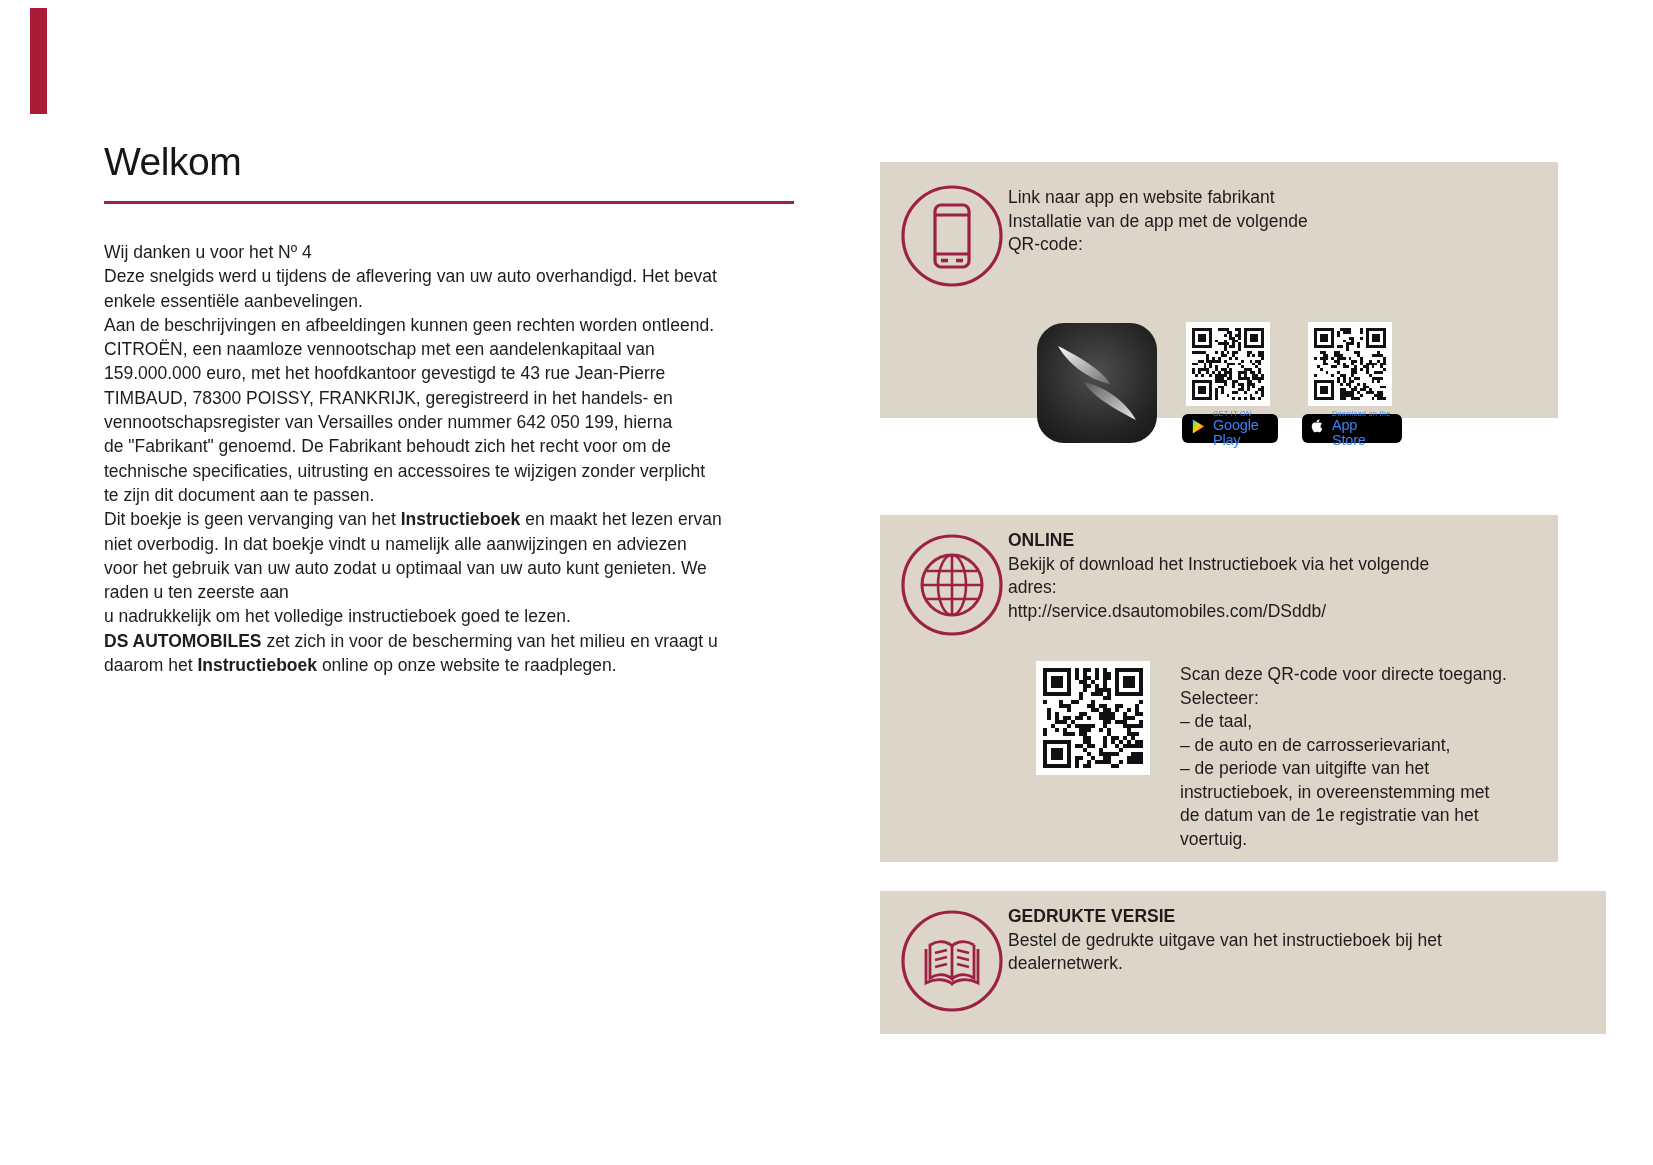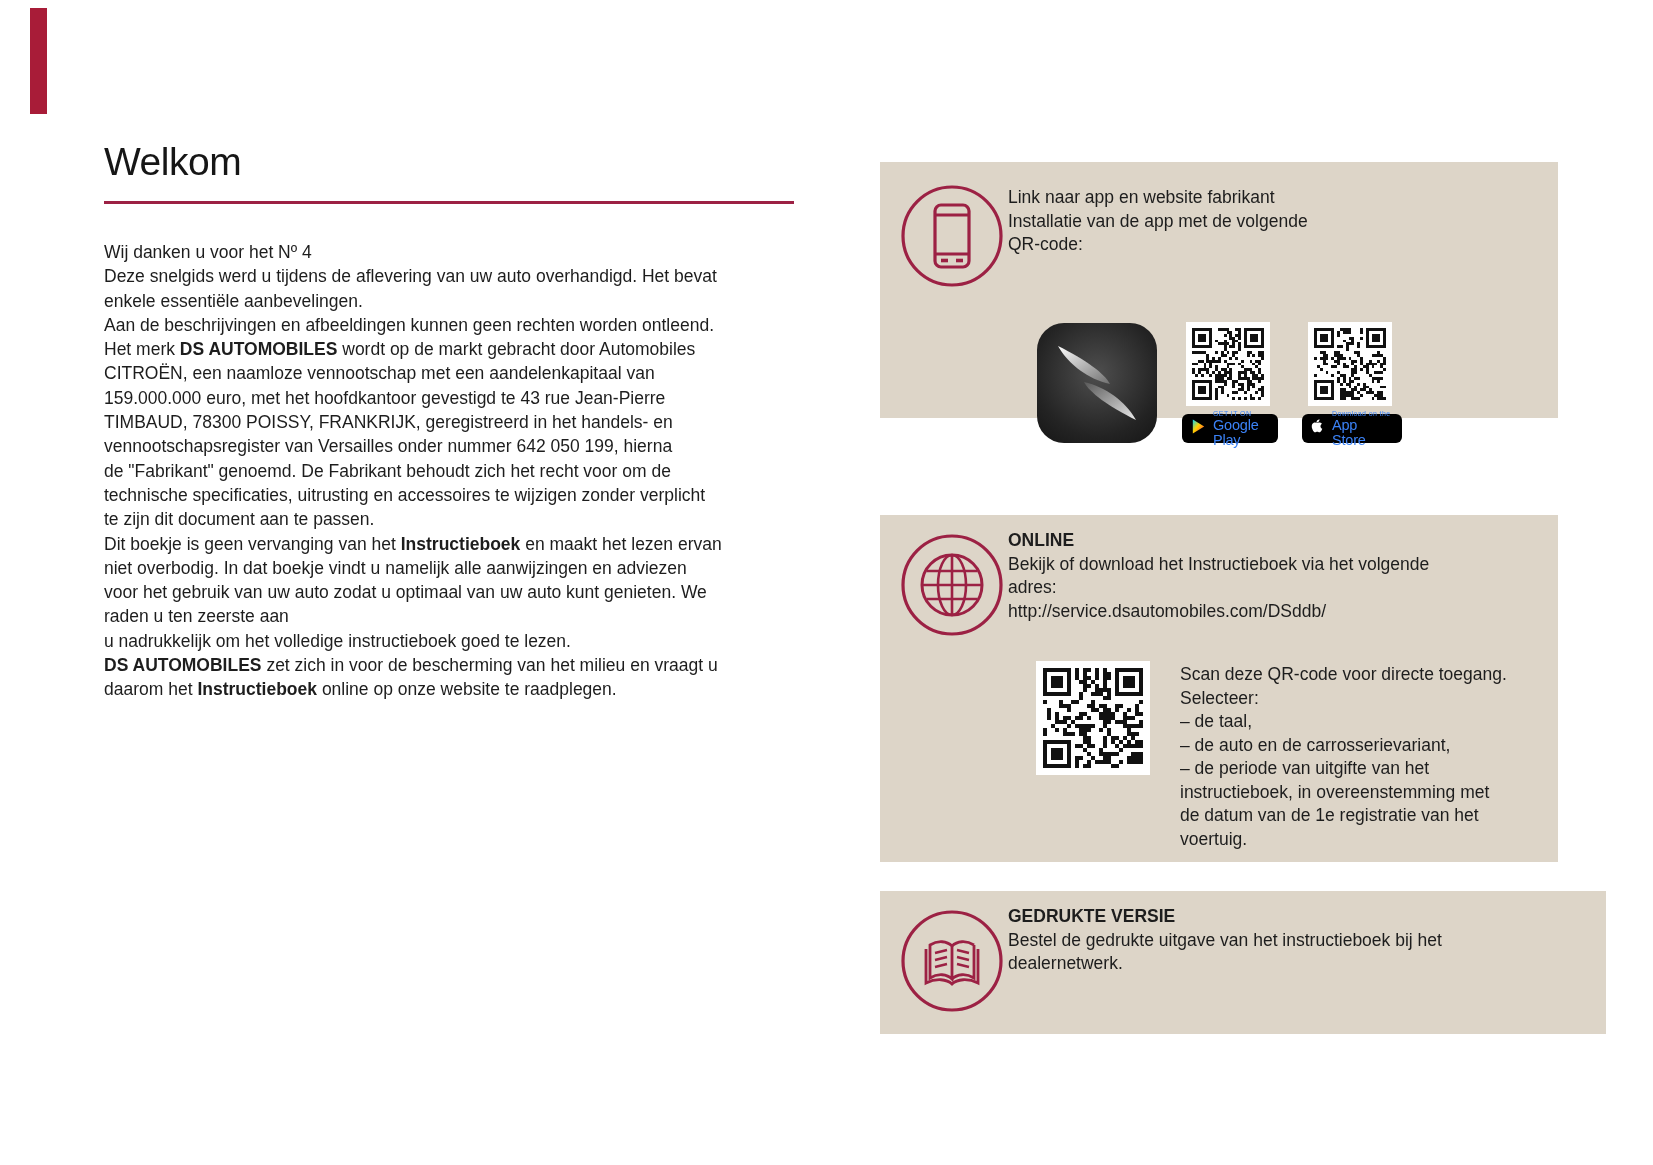--- a/index.html
+++ b/index.html
@@ -45,21 +45,20 @@
   <div class="ribbon"></div>
 
   <h1 class="title">Welkom</h1>
   <div class="rule"></div>
 
   <div class="intro">
       <div>Wij danken u voor het Nº 4</div>
       <div>Deze snelgids werd u tijdens de aflevering van uw auto overhandigd. Het bevat</div>
       <div>enkele essentiële aanbevelingen.</div>
       <div>Aan de beschrijvingen en afbeeldingen kunnen geen rechten worden ontleend.</div>
-      <div><span>Het merk </span><b>DS AUTOMOBILES</b><span> wordt op de markt gebracht door Automobiles</span></div>
       <div>CITROËN, een naamloze vennootschap met een aandelenkapitaal van</div>
       <div>159.000.000 euro, met het hoofdkantoor gevestigd te 43 rue Jean-Pierre</div>
       <div>TIMBAUD, 78300 POISSY, FRANKRIJK, geregistreerd in het handels- en</div>
       <div>vennootschapsregister van Versailles onder nummer 642 050 199, hierna</div>
       <div>de "Fabrikant" genoemd. De Fabrikant behoudt zich het recht voor om de</div>
       <div>technische specificaties, uitrusting en accessoires te wijzigen zonder verplicht</div>
       <div>te zijn dit document aan te passen.</div>
       <div><span>Dit boekje is geen vervanging van het </span><b>Instructieboek</b><span> en maakt het lezen ervan</span></div>
       <div>niet overbodig. In dat boekje vindt u namelijk alle aanwijzingen en adviezen</div>
       <div>voor het gebruik van uw auto zodat u optimaal van uw auto kunt genieten. We</div>

